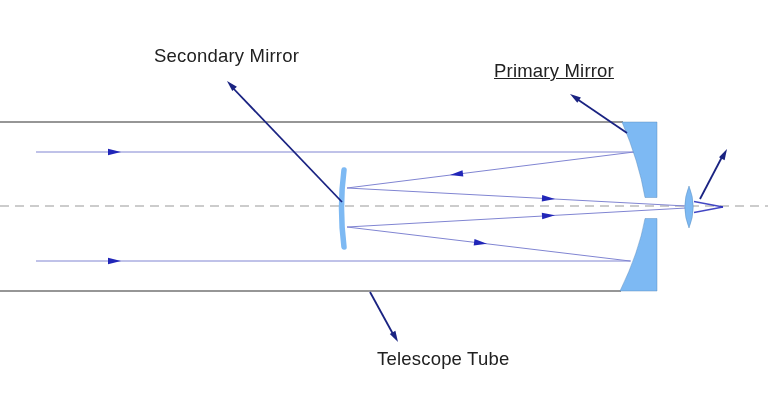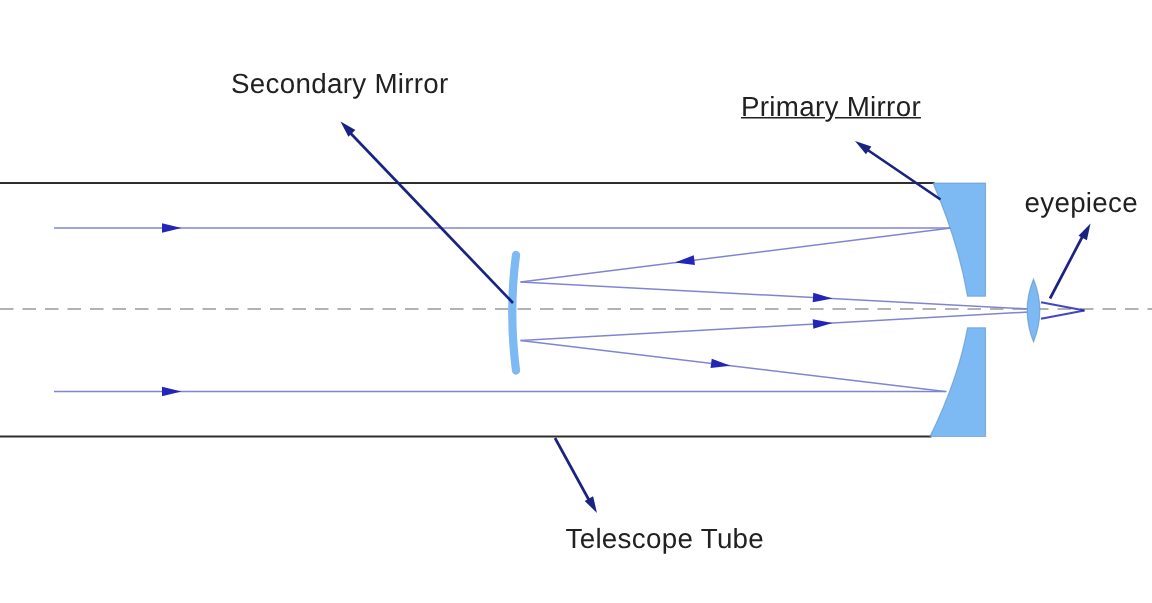--- a/index.html
+++ b/index.html
@@ -83,16 +83,15 @@
     <polygon class="leader-arrow" points="727,149 724.6,160.2 719,157.2"></polygon>
 
     <line class="leader" x1="370" y1="292" x2="393" y2="334"></line>
     <polygon class="leader-arrow" points="398,342 389.8,334 395.4,330.8"></polygon>
   </svg>
 
   <div class="diagram-label lbl-secondary">Secondary Mirror</div>
 
   <div class="diagram-label lbl-primary">Primary Mirror</div>
 
-  <div class="diagram-label lbl-eyepiece">eyepiece</div>
 
   <div class="diagram-label lbl-tube">Telescope Tube</div>
 </div>
 
 </body></html>

